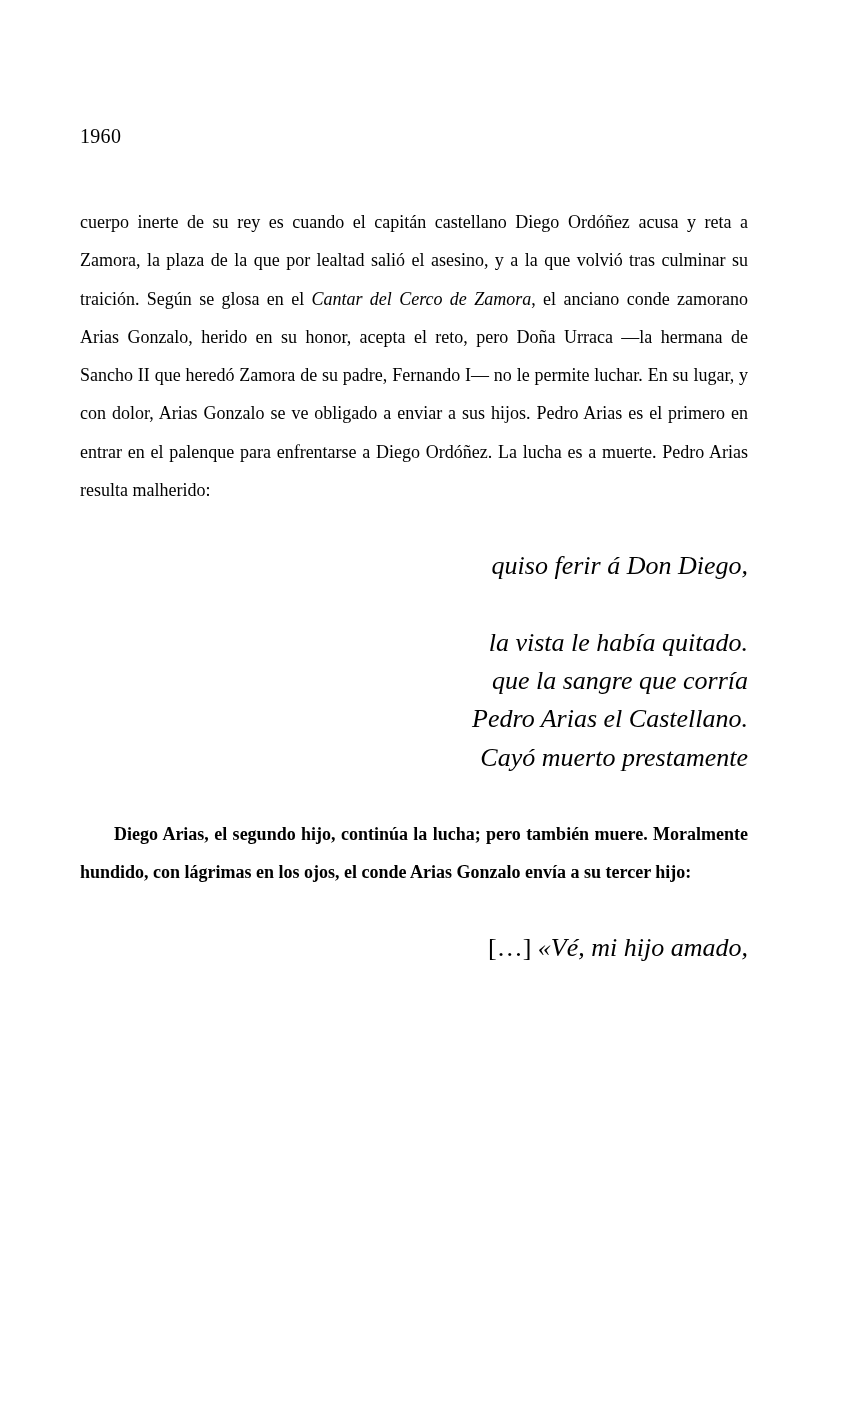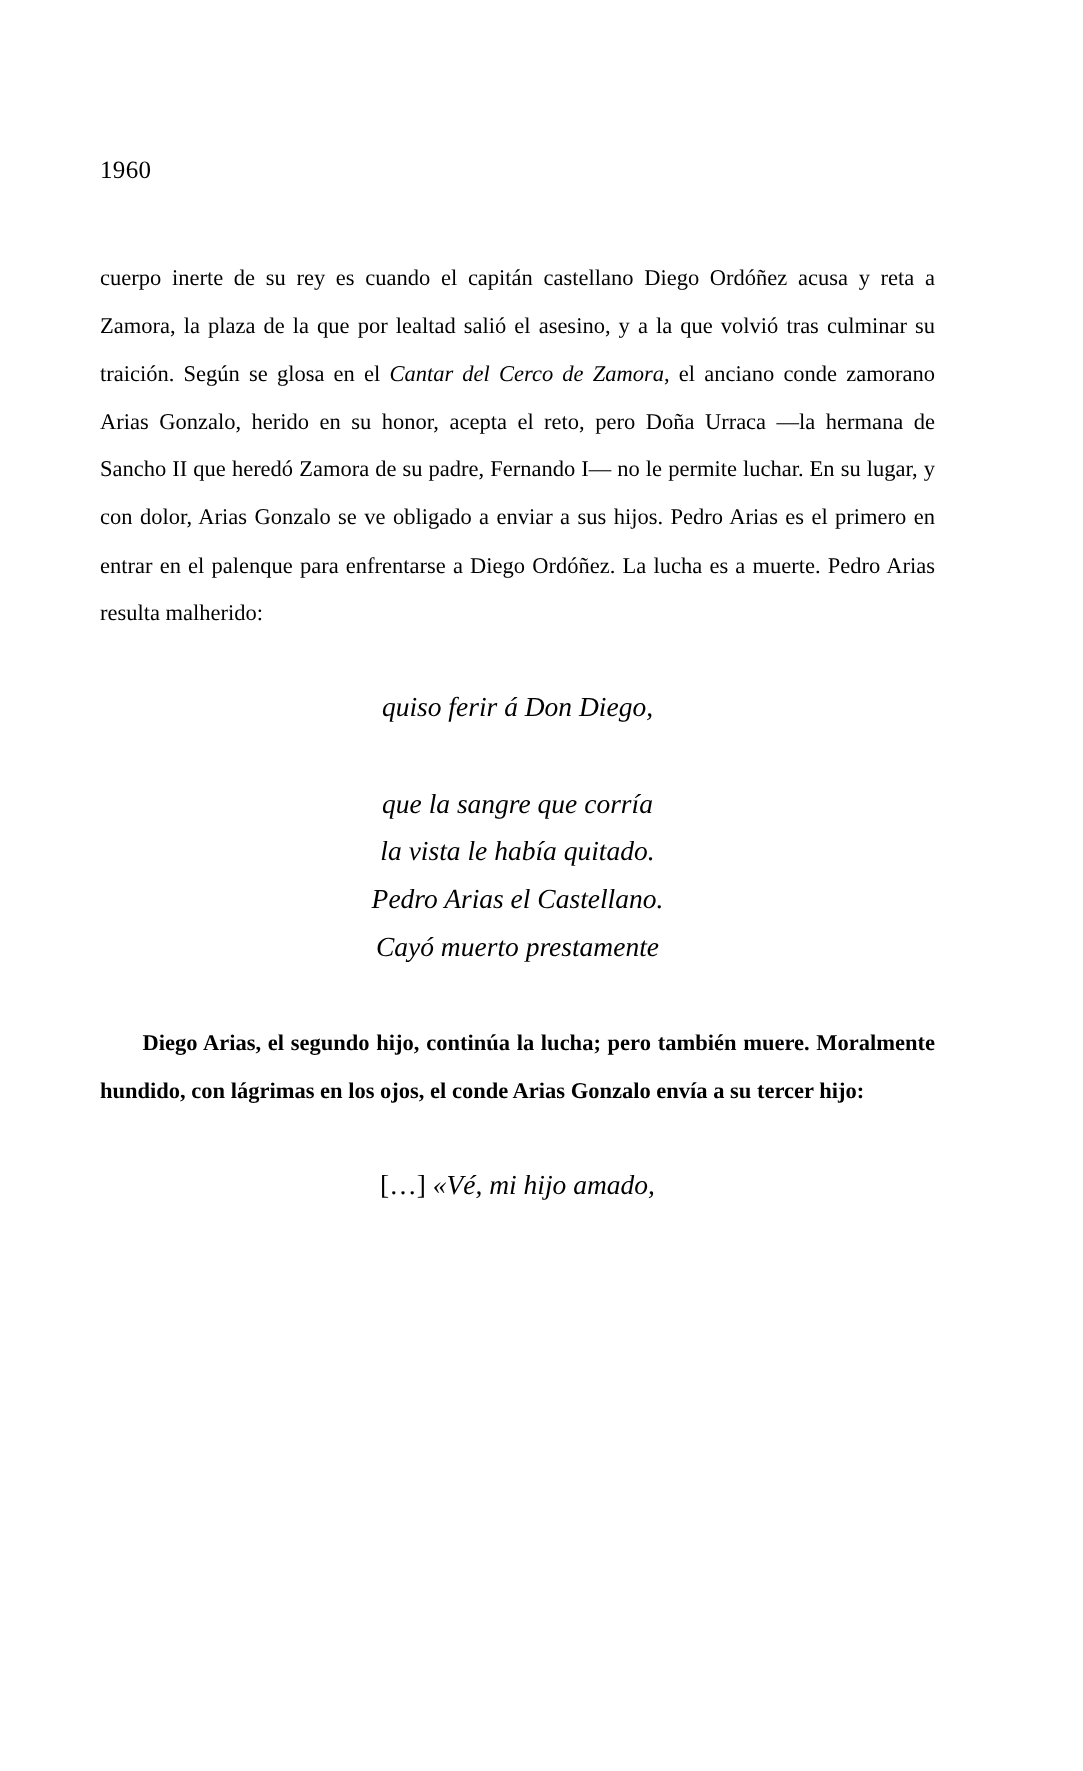--- a/index.html
+++ b/index.html
@@ -45,24 +45,24 @@
     text-align: justify;
     text-justify: inter-word;
     hyphens: none;
   }
   p.body-par.indented {
     text-indent: 34px;
     font-weight: bold;
   }
   .verse-block {
     margin: 0;
-    font-size: 22px;
+    font-size: 26px;
     line-height: 38.3px;
     font-style: italic;
-    text-align: center;
+    text-align: right;
   }
   .verse-line {
     display: block;
     white-space: pre;
   }
   .verse-line .roman {
     font-style: normal;
   }
   .gap-large { height: 38px; }
   .gap-small { height: 38px; }
@@ -81,22 +81,22 @@
 
     <div class="gap-large"></div>
 
     <div class="verse-block">
       <span class="verse-line">quiso ferir á Don Diego,</span>
     </div>
 
     <div class="gap-small"></div>
 
     <div class="verse-block">
+      <span class="verse-line">la vista le había quitado.</span>
       <span class="verse-line">que la sangre que corría</span>
-      <span class="verse-line">la vista le había quitado.</span>
       <span class="verse-line">Pedro Arias el Castellano.</span>
       <span class="verse-line">Cayó muerto prestamente</span>
     </div>
 
     <div class="gap-large"></div>
 
     <p class="body-par indented">Diego Arias, el segundo hijo, continúa la lucha; pero también muere. Moralmente hundido, con lágrimas en los ojos, el conde Arias Gonzalo envía a su tercer hijo:</p>
 
     <div class="gap-large"></div>
 

